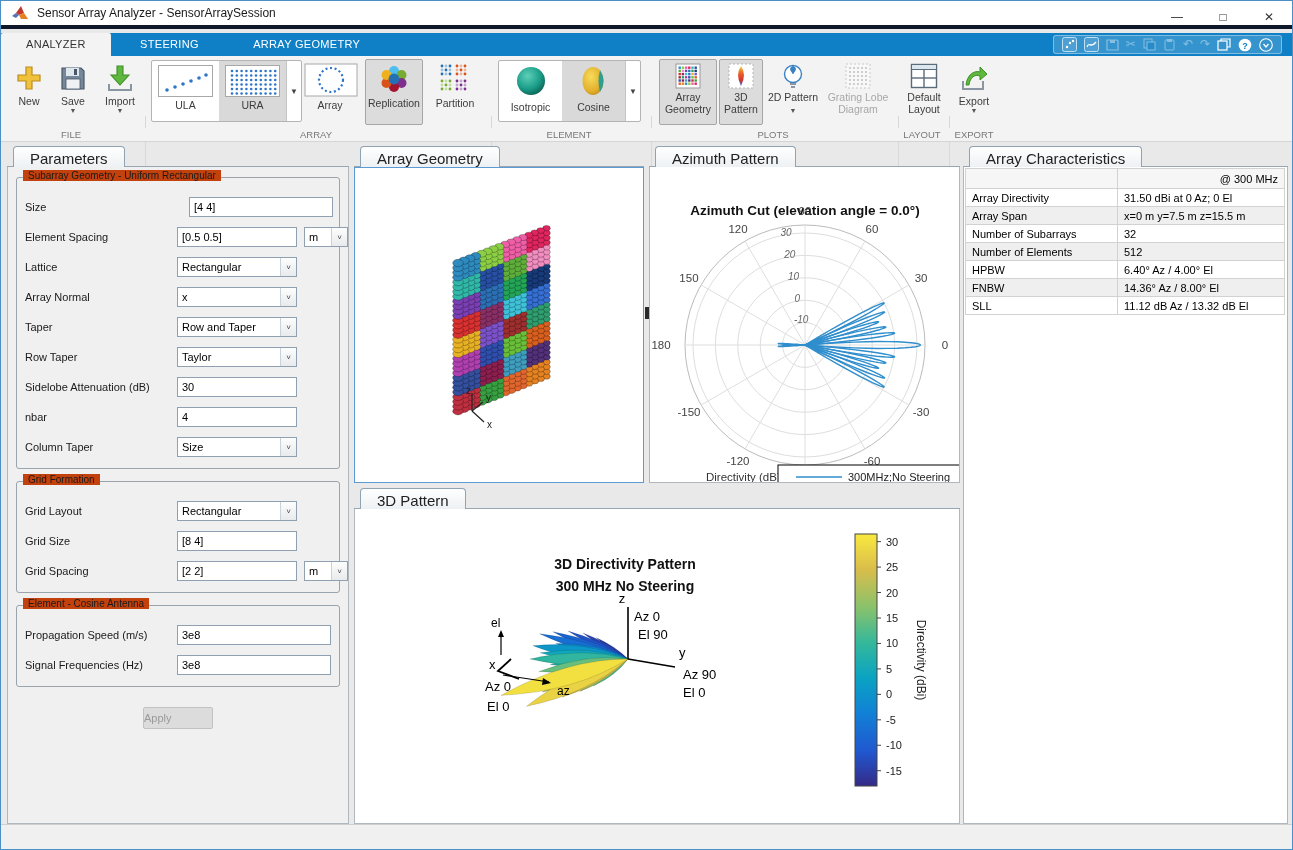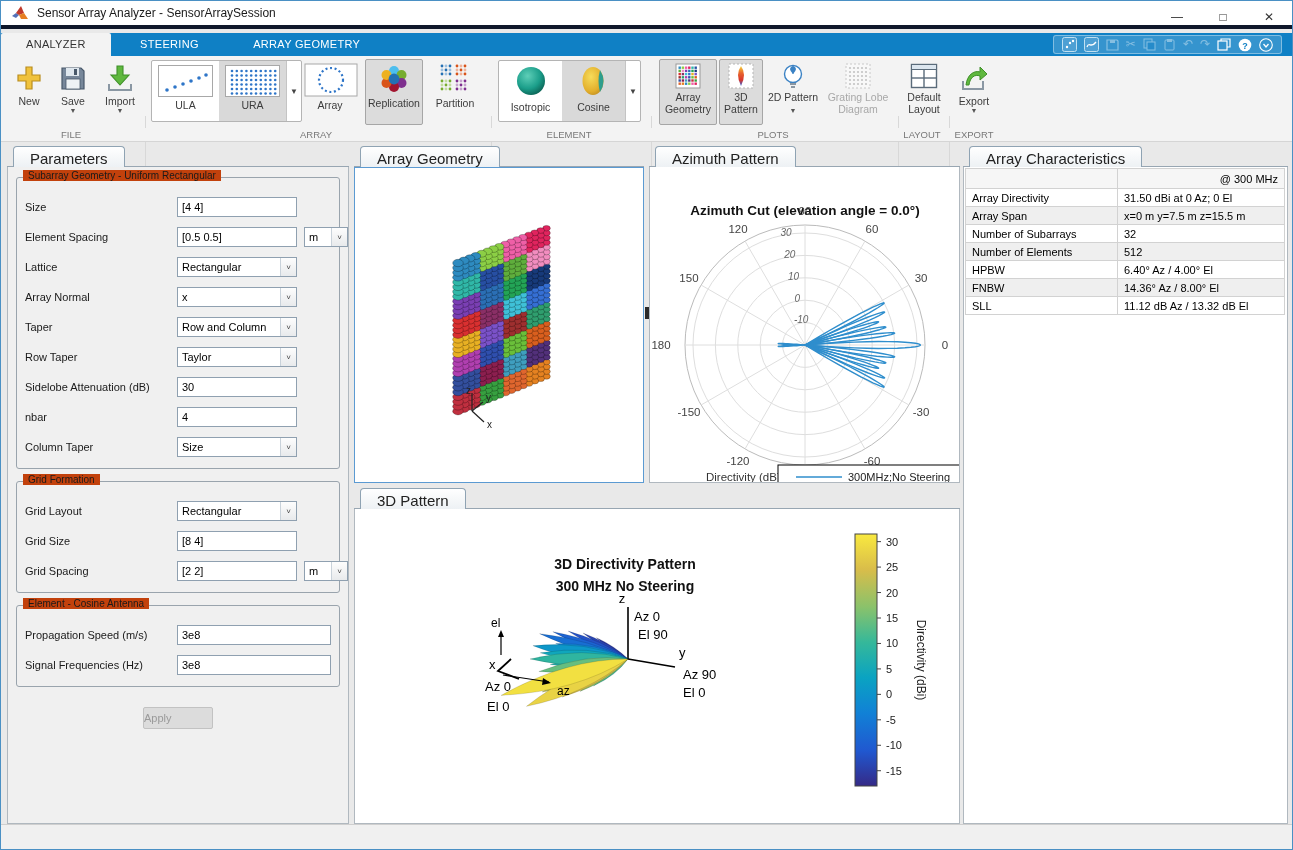--- a/index.html
+++ b/index.html
@@ -482,21 +482,21 @@
   <span id="ribcollapse">▲</span>
 </div>
 
 <div class="panel" style="left:6px; top:145px; width:342px; height:678px;">
   <div class="ptabs"><div class="ptab">Parameters</div></div>
   <div class="pbody gray" id="params-body">
       <div class="group">
         <span class="gtitle">Subarray Geometry - Uniform Rectangular</span>
         <div class="prow">
           <span class="plabel">Size</span>
-          <input class="pinput" value="[4 4]" style="width: 120px;">
+          <input class="pinput" value="[4 4]" style="width: 144px; margin-left: 12px;">
         </div>
         <div class="prow">
           <span class="plabel">Element Spacing</span>
           <input class="pinput" value="[0.5 0.5]" style="width: 120px;">
           <div class="psel unitsel">
             <span class="stxt">m</span>
             <span class="sarr">˅</span>
           </div>
         </div>
         <div class="prow">
@@ -509,21 +509,21 @@
         <div class="prow">
           <span class="plabel">Array Normal</span>
           <div class="psel" style="width: 120px;">
             <span class="stxt">x</span>
             <span class="sarr">˅</span>
           </div>
         </div>
         <div class="prow">
           <span class="plabel">Taper</span>
           <div class="psel" style="width: 120px;">
-            <span class="stxt">Row and Column</span>
+            <span class="stxt">Row and Taper</span>
             <span class="sarr">˅</span>
           </div>
         </div>
         <div class="prow">
           <span class="plabel">Row Taper</span>
           <div class="psel" style="width: 120px;">
             <span class="stxt">Taylor</span>
             <span class="sarr">˅</span>
           </div>
         </div>

